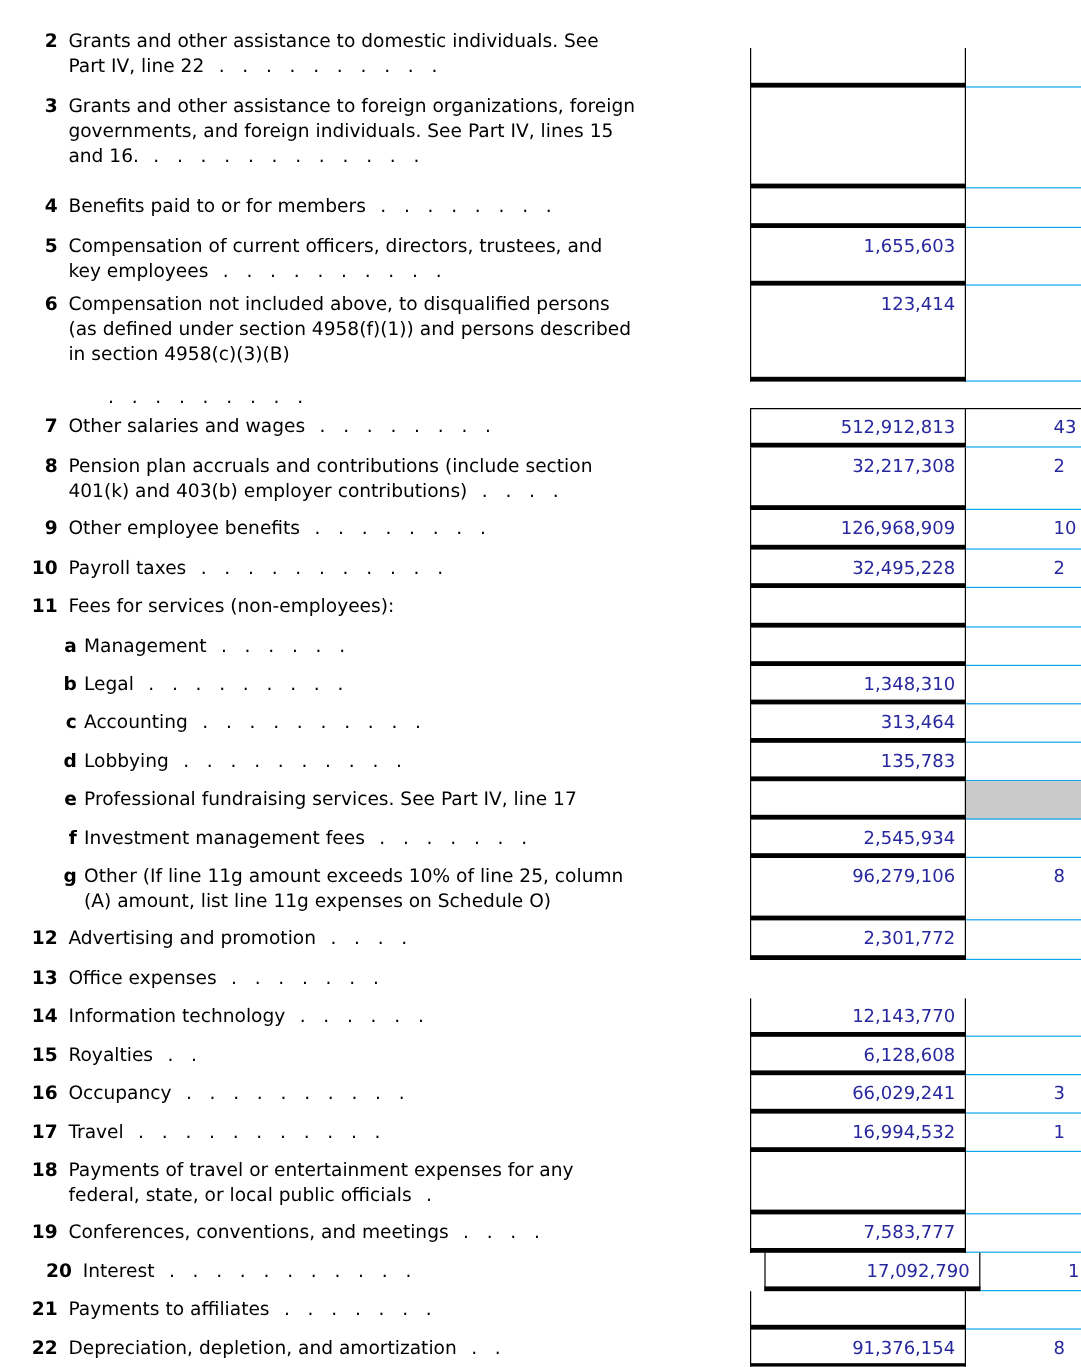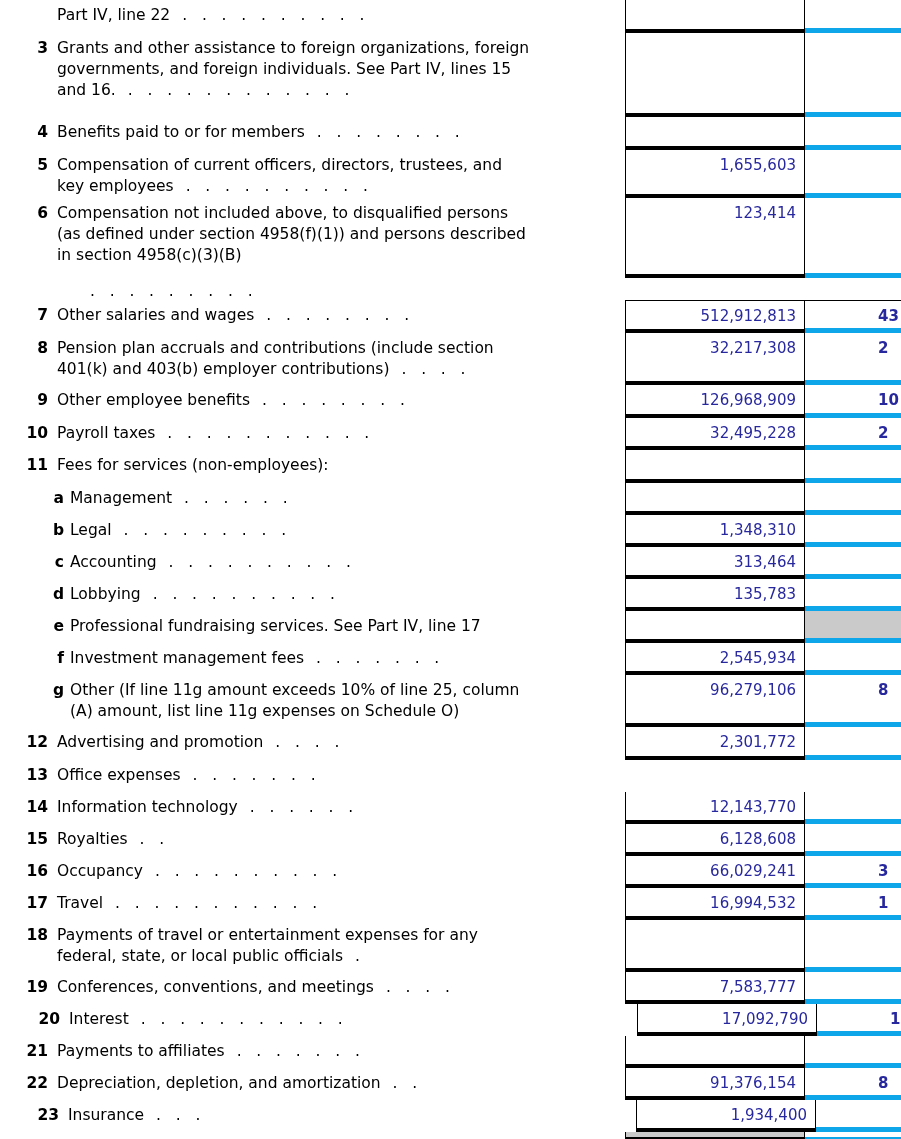--- a/index.html
+++ b/index.html
@@ -20,32 +20,32 @@
   .lbl{font-size:15.5px;line-height:21px;white-space:nowrap;}
   .dots{margin-left:12px;white-space:pre;font-size:15.5px;}
   .gapdots{padding-left:90px;white-space:pre;font-size:15.5px;line-height:17px;}
   .cellA{
     flex:0 0 180px;box-sizing:border-box;
     border-left:1px solid #000;border-right:1px solid #000;border-bottom:4px solid #000000;
     text-align:right;padding:5px 8px 0 0;
   }
   .cellB{
     flex:1 1 auto;box-sizing:border-box;
-    border-bottom:5px solid #0ea5e9;
-    padding:5px 0 0 73px;text-align:left;white-space:nowrap;overflow:visible;font-weight:bold;
+    border-bottom:1px solid #0ea5e9;
+    padding:5px 0 0 73px;text-align:left;white-space:nowrap;overflow:visible;
   }
   .bt .cellA,.bt .cellB{border-top:1px solid #000;}
   .amtA,.amtB{font-size:15px;line-height:21px;}
 </style>
 <style>.amtA,.amtB{color:#28289E;} .shade{background:#CACACA;}</style></head>
 <body>
 
 <div id="page">
   <div id="form-root">
-      <div class="frow" style="height: 33px;">
+      <div class="frow" style="height: 33px; margin-top: 40px;">
         <div class="desc">
           <div class="dinner" style="margin-top: -21px;">
             <div class="gutter">2</div>
             <div class="content">
               <div class="lbl"><span class="t">Grants and other assistance to domestic individuals. See</span></div>
               <div class="lbl"><span class="t">Part IV, line 22</span><span class="dots">.   .   .   .   .   .   .   .   .   .</span></div>
             </div>
           </div>
         </div>
         <div class="cellA"></div>

